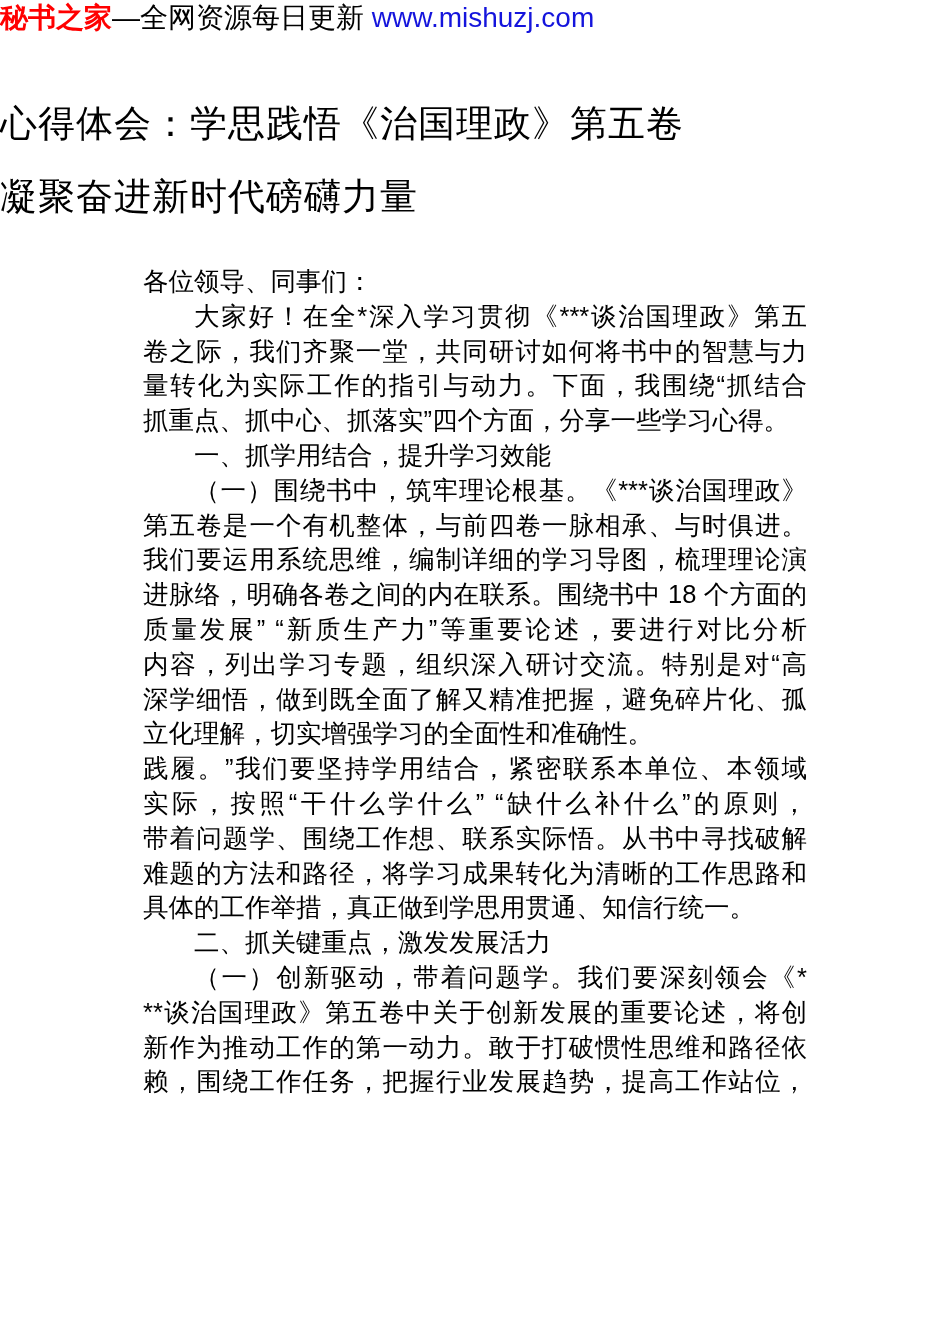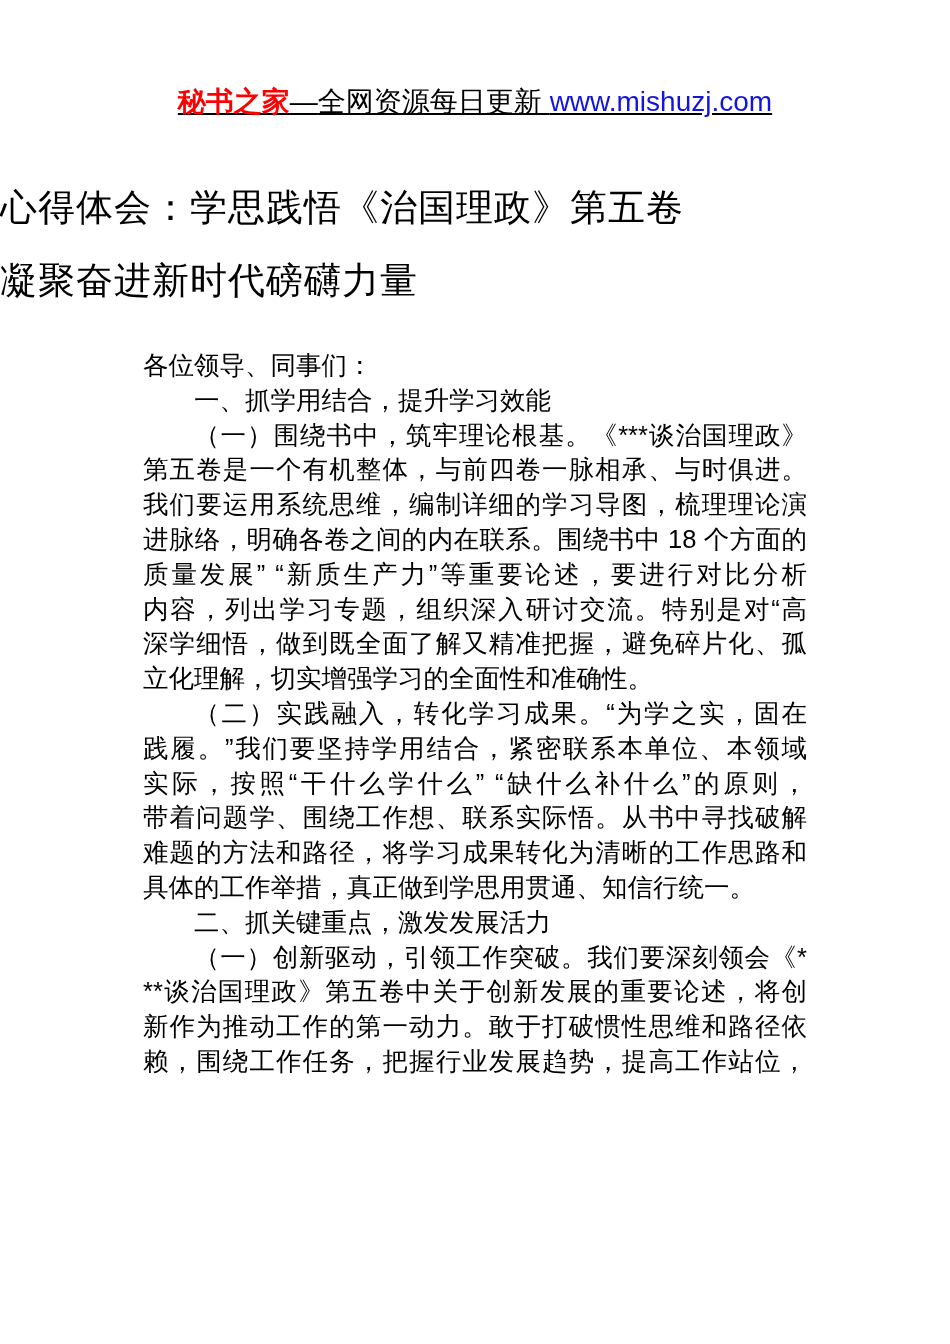--- a/index.html
+++ b/index.html
@@ -6,26 +6,23 @@
   .page {
     position:relative;
     width:950px; height:1344px;
     margin:0 auto;
     background:#ffffff;
     color:#000000;
     font-family:"Liberation Sans", sans-serif;
     overflow:hidden;
   }
   .doc-header {
-    margin-top:84px;
-    text-align:center;
     font-size:28px;
     line-height:36px;
     white-space:nowrap;
-    text-decoration:underline;
   }
   .doc-header .brand { font-weight:bold; }
   .title-block { margin-top:51px; }
   .title-line {
     text-align:left;
     font-size:37px;
     font-weight:normal;
     line-height:73px;
     letter-spacing:1px;
     white-space:nowrap;
@@ -59,44 +56,49 @@
   <div class="title-block">
     <div class="title-line">心得体会：学思践悟《治国理政》第五卷</div>
     <div class="title-line">凝聚奋进新时代磅礴力量</div>
   </div>
 
   <div class="doc-body">
       <div class="para">
         <div class="line">各位领导、同事们：</div>
       </div>
       <div class="para">
+        <div class="line indent fill">大家好！在全*深入学习贯彻《***谈治国理政》第五</div>
+        <div class="line fill">卷之际，我们齐聚一堂，共同研讨如何将书中的智慧与力</div>
+        <div class="line fill">量转化为实际工作的指引与动力。下面，我围绕“抓结合</div>
+        <div class="line">抓重点、抓中心、抓落实”四个方面，分享一些学习心得。</div>
+      </div>
+      <div class="para">
         <div class="line indent">一、抓学用结合，提升学习效能</div>
       </div>
       <div class="para">
         <div class="line indent fill">（一）围绕书中，筑牢理论根基。《***谈治国理政》</div>
         <div class="line fill">第五卷是一个有机整体，与前四卷一脉相承、与时俱进。</div>
         <div class="line fill">我们要运用系统思维，编制详细的学习导图，梳理理论演</div>
         <div class="line fill">进脉络，明确各卷之间的内在联系。围绕书中 18 个方面的</div>
         <div class="line fill">质量发展” “新质生产力”等重要论述，要进行对比分析</div>
         <div class="line fill">内容，列出学习专题，组织深入研讨交流。特别是对“高</div>
         <div class="line fill">深学细悟，做到既全面了解又精准把握，避免碎片化、孤</div>
         <div class="line">立化理解，切实增强学习的全面性和准确性。</div>
       </div>
       <div class="para">
-        <div class="line indent fill">（二）实践融入，转化学习成果。“为学之实，固在</div>
         <div class="line fill">践履。”我们要坚持学用结合，紧密联系本单位、本领域</div>
         <div class="line fill">实际，按照“干什么学什么” “缺什么补什么”的原则，</div>
         <div class="line fill">带着问题学、围绕工作想、联系实际悟。从书中寻找破解</div>
         <div class="line fill">难题的方法和路径，将学习成果转化为清晰的工作思路和</div>
         <div class="line">具体的工作举措，真正做到学思用贯通、知信行统一。</div>
       </div>
       <div class="para">
         <div class="line indent">二、抓关键重点，激发发展活力</div>
       </div>
       <div class="para">
-        <div class="line indent fill">（一）创新驱动，引领工作突破。我们要深刻领会《*</div>
+        <div class="line indent fill">（一）创新驱动，带着问题学。我们要深刻领会《*</div>
         <div class="line fill">**谈治国理政》第五卷中关于创新发展的重要论述，将创</div>
         <div class="line fill">新作为推动工作的第一动力。敢于打破惯性思维和路径依</div>
         <div class="line fill">赖，围绕工作任务，把握行业发展趋势，提高工作站位，</div>
       </div>
     </div>
 
 </div>
 
 </body></html>

